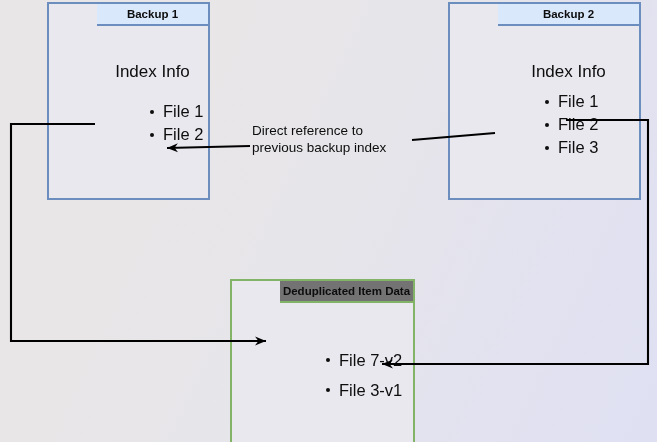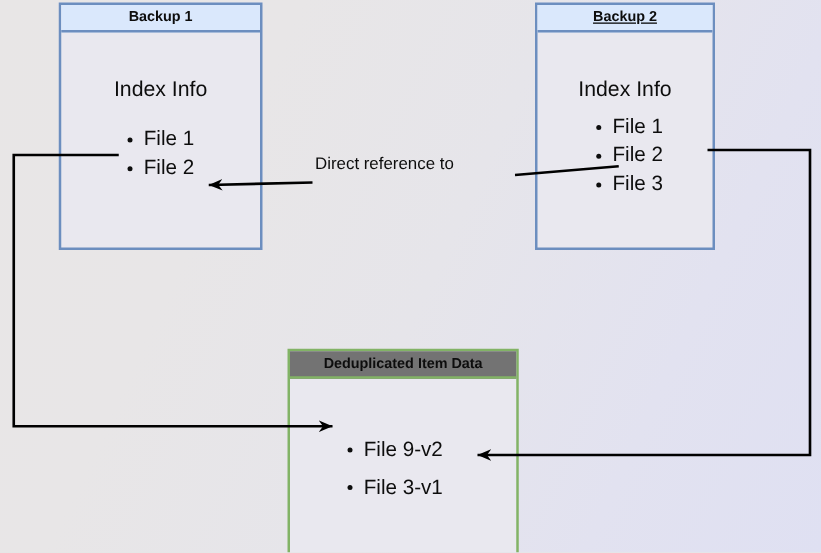--- a/index.html
+++ b/index.html
@@ -20,20 +20,21 @@
     background: linear-gradient(115deg, #e8e6e6 0%, #e8e6e7 28%, #e6e5ea 52%, #e2e2f0 78%, #dfe0f2 100%);
     overflow: hidden;
   }
 
   
   .node {
     position: absolute;
     box-sizing: border-box;
     border: 2px solid #6c8ebf;
     background: #e9e8ef;
+    padding-left: 48px;
   }
   .node .node-header {
     box-sizing: border-box;
     height: 22px;
     line-height: 20px;
     text-align: center;
     font-size: 11.5px;
     font-weight: bold;
     color: #0d0d0d;
     background: #dae8fc;
@@ -80,21 +81,21 @@
     left: 1px;
     top: 10px;
     width: 4px;
     height: 4px;
     border-radius: 50%;
     background: #0d0d0d;
   }
 
   
   #backup1 { left: 47px;  top: 2px;   width: 163px; height: 198px; }
-  #backup2 { left: 428px; top: 2px;   width: 144px; height: 198px; text-decoration: underline; }
+  #backup2 { left: 448px; top: 2px;   width: 193px; height: 198px; }
   #dedup   { left: 230px; top: 279px; width: 185px; height: 168px; }
 
   #backup1 .file-list { left: 52px; top: 74px; }
   #backup2 .file-list { left: 46px; top: 64px; }
   #dedup   .file-list { left: 45px; top: 42px; }
   #dedup .file-list li { line-height: 30px; }
   #dedup .file-list li::before { top: 13px; }
 
   
   #wires {
@@ -139,21 +140,21 @@
         <li>File 2</li>
         <li>File 3</li>
       </ul>
     </div>
   </div>
 
   <div class="node green" id="dedup">
     <div class="node-header">Deduplicated Item Data</div>
     <div class="node-body">
       <ul class="file-list">
-        <li>File 9-v2</li>
+        <li>File 7-v2</li>
         <li>File 3-v1</li>
       </ul>
     </div>
   </div>
 
   <svg id="wires" viewBox="0 0 657 442">
     <defs>
       <marker id="arrowL" markerWidth="12" markerHeight="10" refX="11" refY="5" orient="auto" markerUnits="userSpaceOnUse">
         <path d="M11,5 L0,0.4 L3.4,5 L0,9.6 Z" fill="#000"></path>
       </marker>
@@ -165,15 +166,16 @@
     <path d="M95,124 L11,124 L11,341 L266,341" fill="none" stroke="#000" stroke-width="2.1" marker-end="url(#arrowR)"></path>
 
     <path d="M566,120 L648,120 L648,364 L382,364" fill="none" stroke="#000" stroke-width="2.1" marker-end="url(#arrowL)"></path>
 
     <path d="M495,133 L412,140" fill="none" stroke="#000" stroke-width="2.1"></path>
     <path d="M250,146 L167,148" fill="none" stroke="#000" stroke-width="2.1" marker-end="url(#arrowL)"></path>
   </svg>
 
   <div class="caption" id="caption-direct-ref">
     <div>Direct reference to</div>
+    <div>previous backup index</div>
   </div>
 
 </div>
 
 </body></html>

